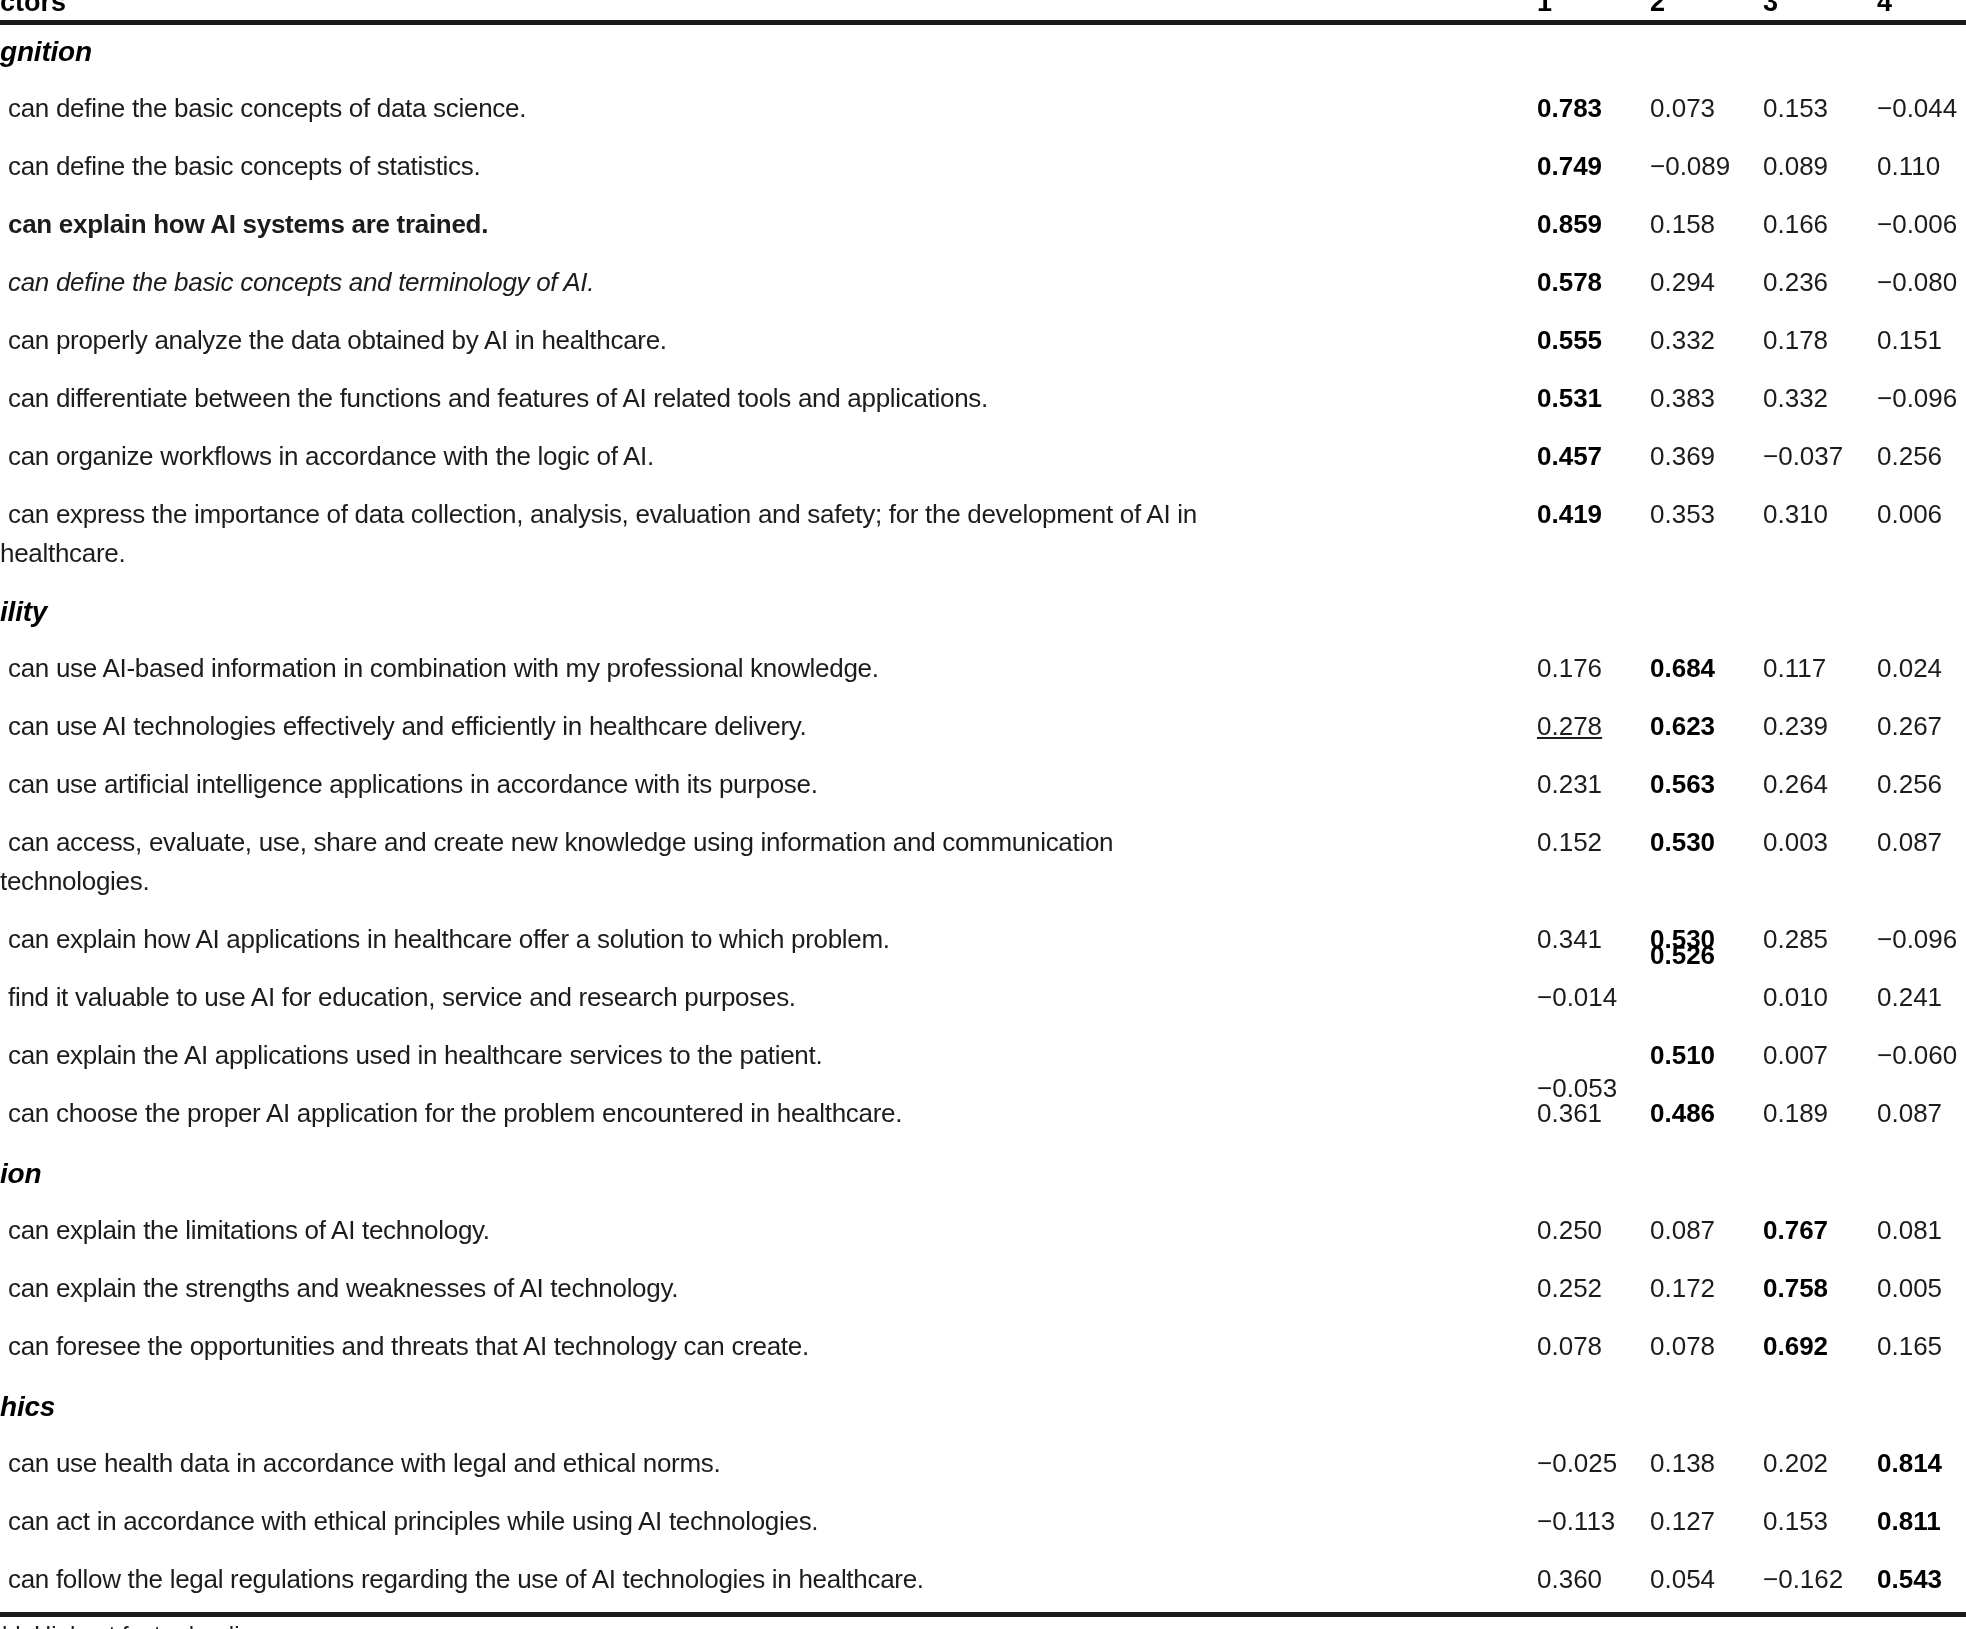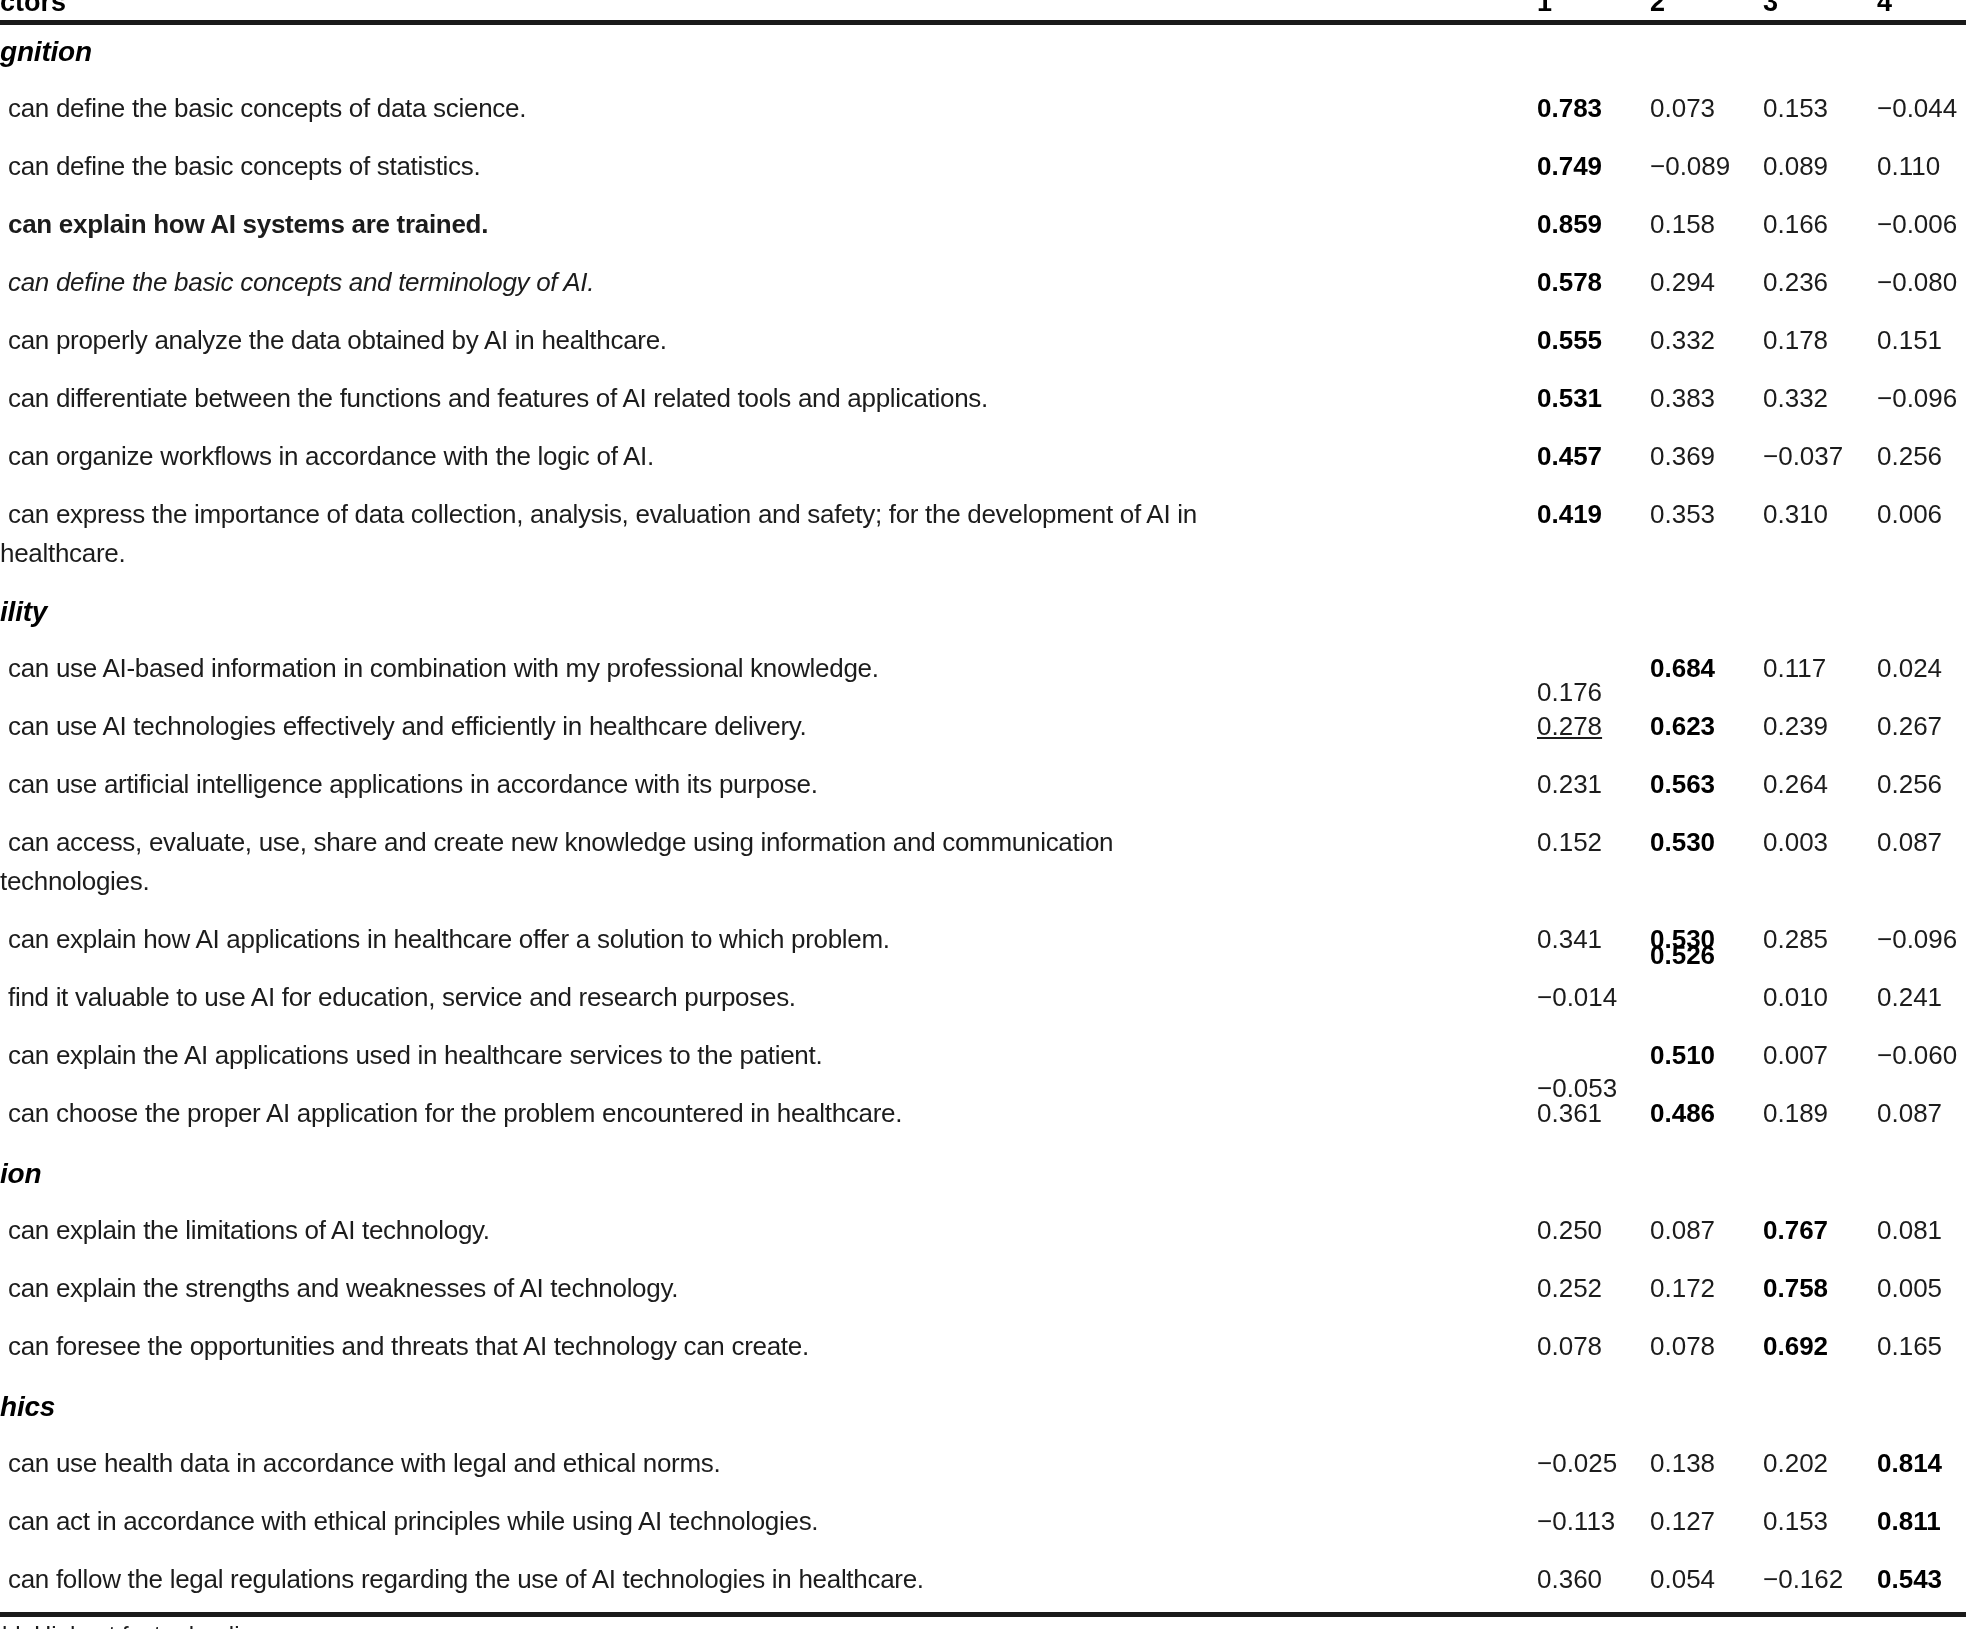--- a/index.html
+++ b/index.html
@@ -71,21 +71,21 @@
       <div class="val" style="left: 1763px; top: 441px;">−0.037</div>
       <div class="val" style="left: 1877px; top: 441px;">0.256</div>
       <div class="row-label" style="left: 8px; top: 499px;">can express the importance of data collection, analysis, evaluation and safety; for the development of AI in</div>
       <div class="row-label2" style="left: 0px; top: 538px;">healthcare.</div>
       <div class="val bold" style="left: 1537px; top: 499px;">0.419</div>
       <div class="val" style="left: 1650px; top: 499px;">0.353</div>
       <div class="val" style="left: 1763px; top: 499px;">0.310</div>
       <div class="val" style="left: 1877px; top: 499px;">0.006</div>
       <div class="section-title" style="left: 0px; top: 596px;">ility</div>
       <div class="row-label" style="left: 8px; top: 653px;">can use AI-based information in combination with my professional knowledge.</div>
-      <div class="val" style="left: 1537px; top: 653px; margin-top: 24px;">0.176</div>
+      <div class="val" style="left: 1537px; top: 653px;">0.176</div>
       <div class="val bold" style="left: 1650px; top: 653px;">0.684</div>
       <div class="val" style="left: 1763px; top: 653px;">0.117</div>
       <div class="val" style="left: 1877px; top: 653px;">0.024</div>
       <div class="row-label" style="left: 8px; top: 711px;">can use AI technologies effectively and efficiently in healthcare delivery.</div>
       <div class="val" style="left: 1537px; top: 711px; text-decoration: underline;">0.278</div>
       <div class="val bold" style="left: 1650px; top: 711px;">0.623</div>
       <div class="val" style="left: 1763px; top: 711px;">0.239</div>
       <div class="val" style="left: 1877px; top: 711px;">0.267</div>
       <div class="row-label" style="left: 8px; top: 769px;">can use artificial intelligence applications in accordance with its purpose.</div>
       <div class="val" style="left: 1537px; top: 769px;">0.231</div>

